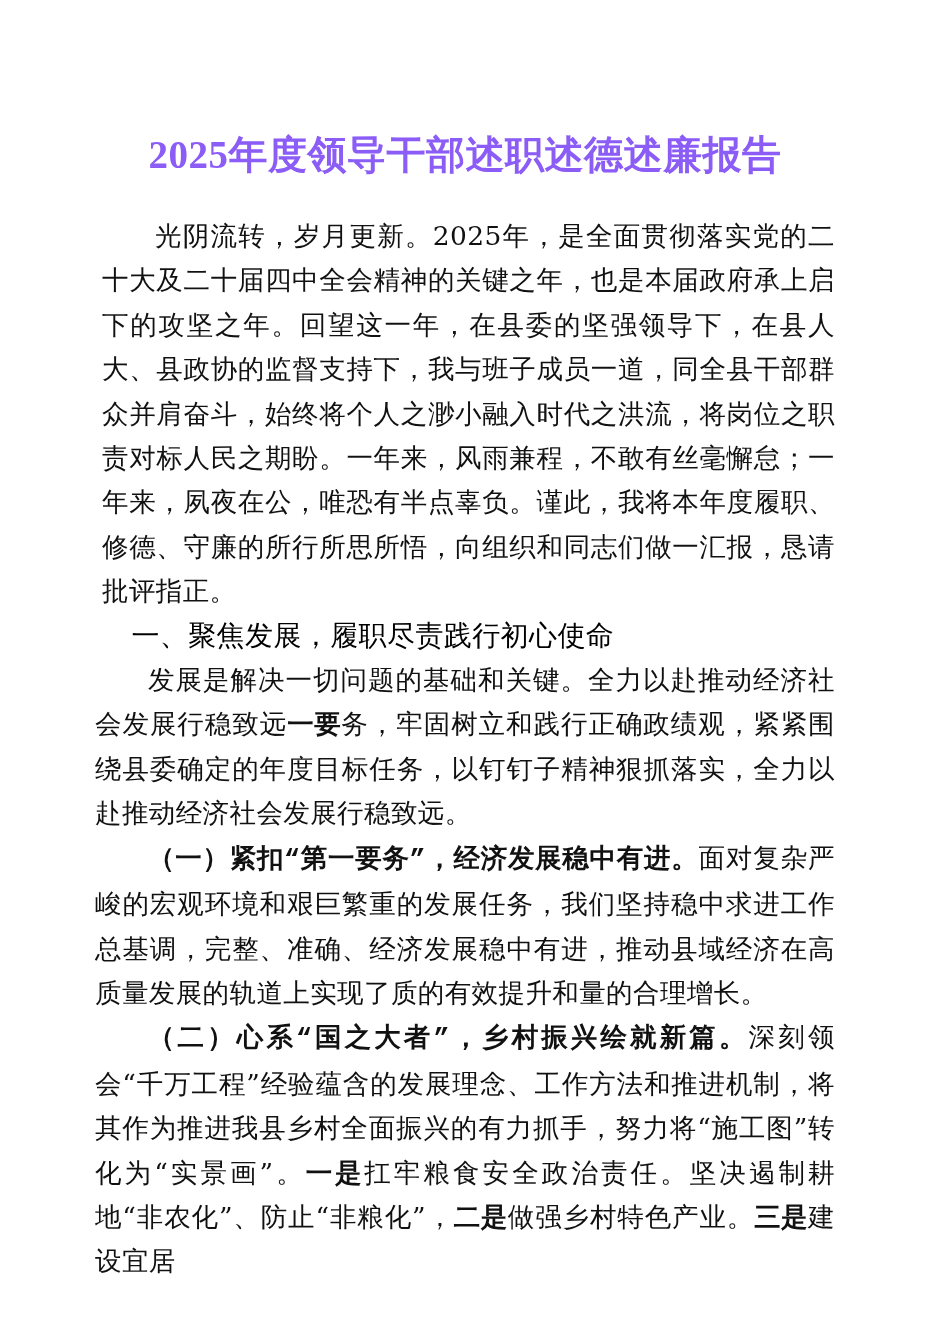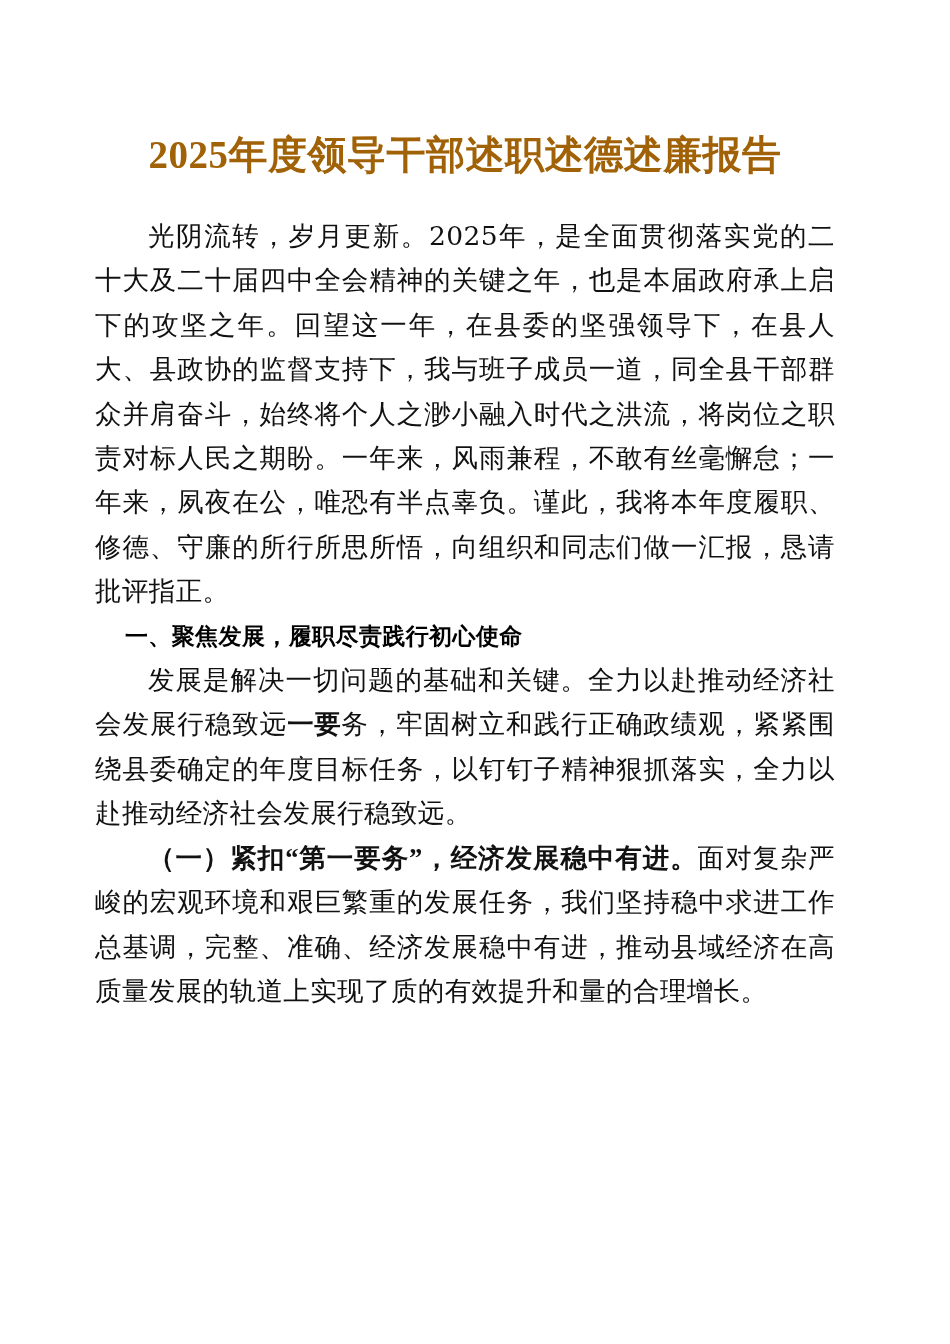--- a/index.html
+++ b/index.html
@@ -32,66 +32,67 @@
   }
 
   
   .doc-title {
     font-family: "Liberation Serif", "DejaVu Serif", serif;
     font-weight: bold;
     font-size: 39px;
     line-height: 48px;
     letter-spacing: 0.5px;
     text-align: center;
-    color: #a16207;
+    color: #8b5cf6;
     margin: 0;
     padding-top: 131px;
     white-space: nowrap;
   }
 
   
   .para {
     font-family: "DejaVu Serif", "Liberation Serif", serif;
     font-size: 26.5px;
     line-height: 44.4px;
     text-align: justify;
     text-align-last: left;
     text-justify: inter-character;
     letter-spacing: 0.4px;
     margin: 0;
     color: #111;
   }
 
   .para.first-para {
     margin-top: 35px;
+    margin-left: 7px;
   }
 
   .indent {
     text-indent: 2em;
   }
 
   
   .b-hei {
     font-family: Liberation Serif, serif;
     font-weight: bold;
     letter-spacing: 0;
   }
 
   
   .b-kai {
-    font-family: Liberation Serif, serif;
+    font-family: Liberation Mono, monospace;
     font-weight: bold;
     letter-spacing: 0.2px;
   }
 
   
   .sec-heading {
     font-family: "Liberation Sans", "DejaVu Sans", sans-serif;
-    font-weight: bold;
-    font-size: 23px;
+    font-weight: normal;
+    font-size: 28px;
     line-height: 44.4px;
     letter-spacing: 0.4px;
     margin: 0;
     text-indent: 1.3em;
     color: #000;
     white-space: nowrap;
   }
 
   .clip-last {
     max-height: 1344px;
@@ -110,15 +111,18 @@
     <p class="sec-heading">一、聚焦发展，履职尽责践行初心使命</p>
 
     <p class="para indent" id="p-intro">
       <span>发展是解决一切问题的基础和关键。全力以赴推动经济社会发展行稳致远</span><span class="b-hei">一要</span><span>务，牢固树立和践行正确政绩观，紧紧围绕县委确定的年度目标任务，以钉钉子精神狠抓落实，全力以赴推动经济社会发展行稳致远。</span>
     </p>
 
     <p class="para indent" id="p-item1">
       <span class="b-kai">（一）紧扣“第一要务”，经济发展稳中有进。</span><span>面对复杂严峻的宏观环境和艰巨繁重的发展任务，我们坚持稳中求进工作总基调，完整、准确、经济发展稳中有进，推动县域经济在高质量发展的轨道上实现了质的有效提升和量的合理增长。</span>
     </p>
 
+    <p class="para indent clip-last" id="p-item2">
+      <span class="b-kai">（二）心系“国之大者”，乡村振兴绘就新篇。</span><span>深刻领会“千万工程”经验蕴含的发展理念、工作方法和推进机制，将其作为推进我县乡村全面振兴的有力抓手，努力将“施工图”转化为“实景画”。</span><span class="b-hei">一是</span><span>扛牢粮食安全政治责任。坚决遏制耕地“非农化”、防止“非粮化”，</span><span class="b-hei">二是</span><span>做强乡村特色产业。</span><span class="b-hei">三是</span><span>建设宜居</span>
+    </p>
 
   </div>
 </div>
 
 </body></html>

